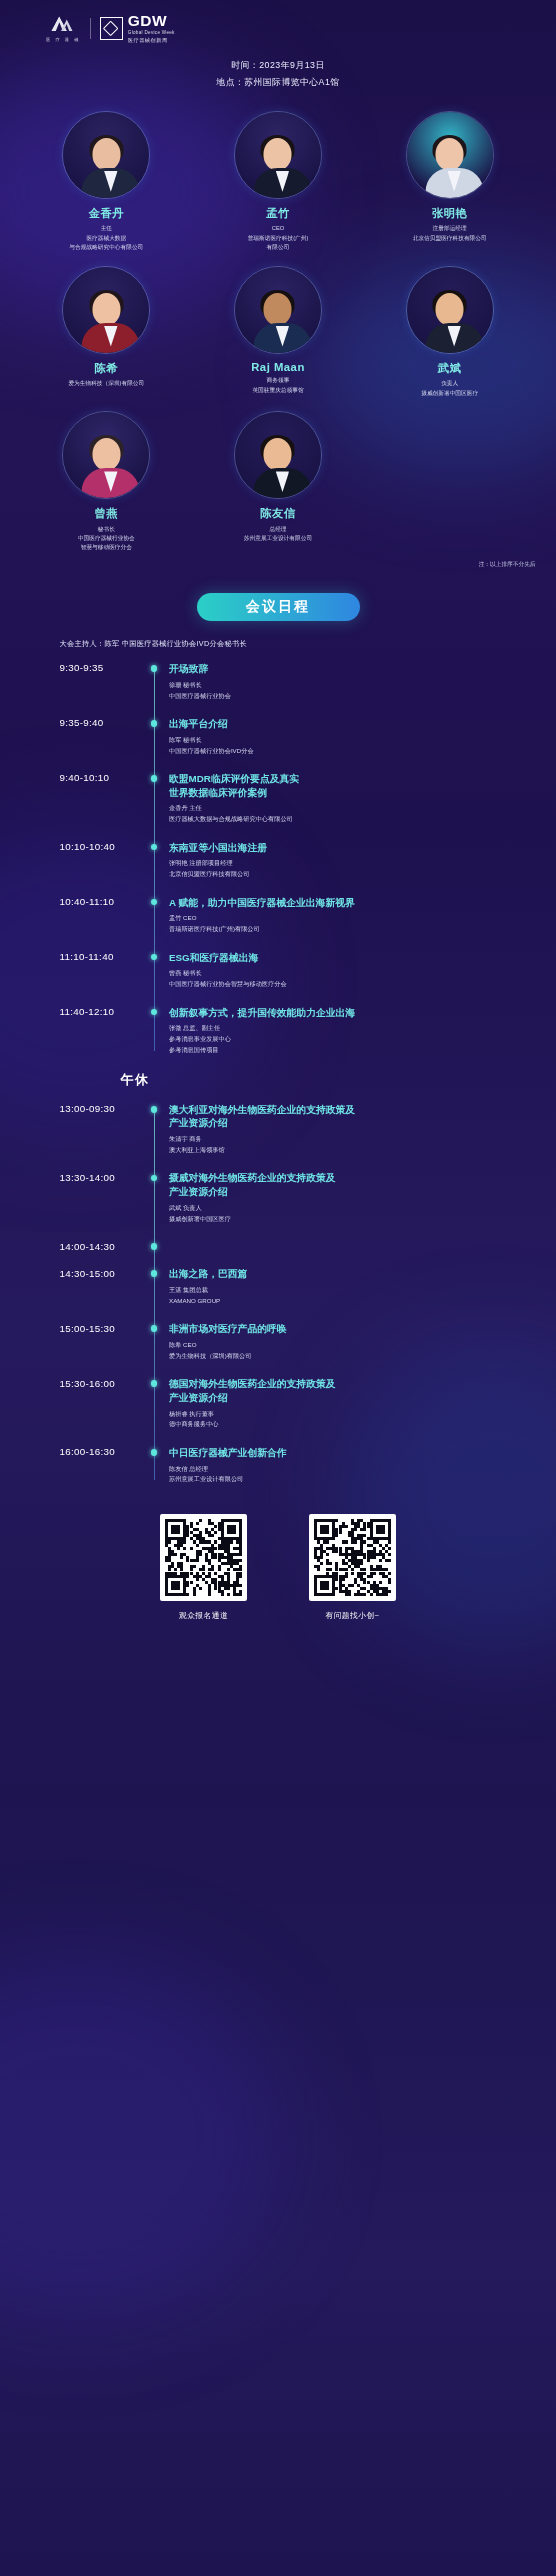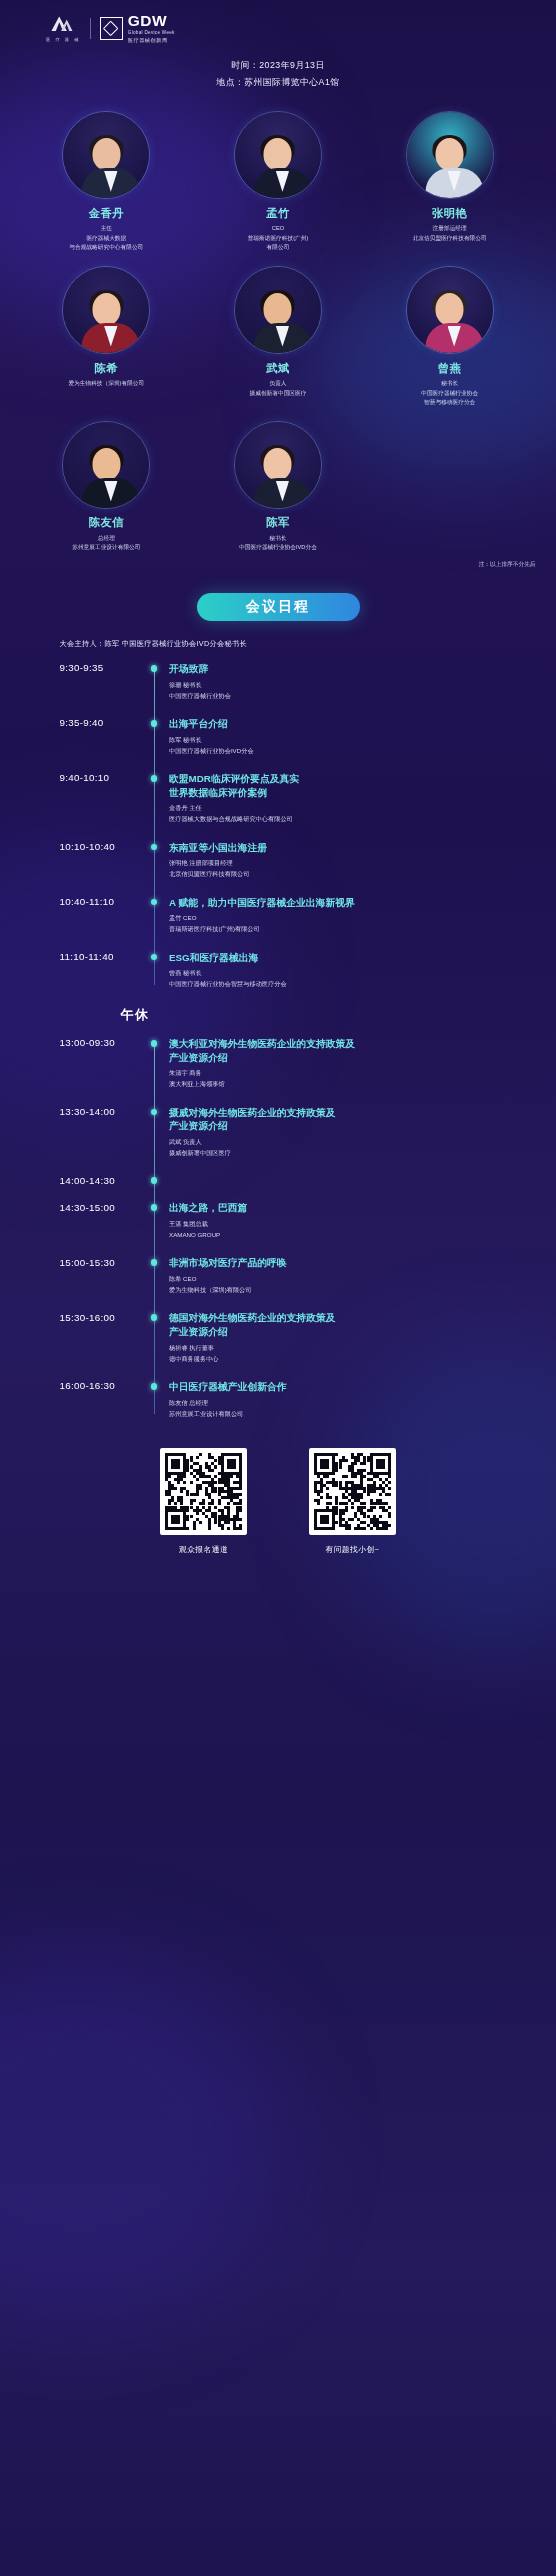--- a/index.html
+++ b/index.html
@@ -278,20 +278,34 @@
           <div class="body" style="background:#8d1f2d">
             <div class="collar"></div>
           </div>
         </div>
       </div>
       <div class="name">陈希</div>
       <div class="role">爱为生物科技（深圳)有限公司</div>
     </div>
     <div class="sp">
       <div class="photo">
+        <div class="bg" style="background:radial-gradient(circle at 50% 30%, #2b2364, #1a1346 75%)"></div>
+        <div class="person">
+          <div class="hair" style="background:#15100f"></div>
+          <div class="head" style="background:#c08a5e"></div>
+          <div class="body" style="background:#1b2c52">
+            <div class="collar"></div>
+          </div>
+        </div>
+      </div>
+      <div class="name">Raj Maan</div>
+      <div class="role">商务领事<br>英国驻重庆总领事馆</div>
+    </div>
+    <div class="sp">
+      <div class="photo">
         <div class="bg" style="background:radial-gradient(circle at 50% 30%, #241c57, #1a1346 75%)"></div>
         <div class="person">
           <div class="hair" style="background:#16100f"></div>
           <div class="head" style="background:#e8b890"></div>
           <div class="body" style="background:#1c2033">
             <div class="collar"></div>
           </div>
         </div>
       </div>
       <div class="name">武斌</div>
@@ -318,34 +332,20 @@
           <div class="hair" style="background:#17100f"></div>
           <div class="head" style="background:#e9ba93"></div>
           <div class="body" style="background:#121726">
             <div class="collar"></div>
           </div>
         </div>
       </div>
       <div class="name">陈友信</div>
       <div class="role">总经理<br>苏州意展工业设计有限公司</div>
     </div>
-    <div class="sp">
-      <div class="photo">
-        <div class="bg" style="background:radial-gradient(circle at 50% 30%, #2b2262, #1a1346 75%)"></div>
-        <div class="person">
-          <div class="hair" style="background:#1f1518"></div>
-          <div class="head" style="background:#eec3a6"></div>
-          <div class="body" style="background:#1a1f33">
-            <div class="collar"></div>
-          </div>
-        </div>
-      </div>
-      <div class="name">陈军</div>
-      <div class="role">秘书长<br>中国医疗器械行业协会IVD分会</div>
-    </div>
   </div>
 <div class="note">注：以上排序不分先后</div>
 
 <div class="agenda-head">会议日程</div>
 <div class="host">大会主持人：陈军  中国医疗器械行业协会IVD分会秘书长</div>
 
 <div class="timeline" id="tl-morning">
     <div class="item">
       <div class="time">9:30-9:35</div>
       <div class="dot"></div>
@@ -385,20 +385,28 @@
         <div class="topic">A 赋能，助力中国医疗器械企业出海新视界</div>
         <div class="sub">孟竹  CEO<br>普瑞斯诺医疗科技(广州)有限公司</div>
       </div>
     </div>
     <div class="item">
       <div class="time">11:10-11:40</div>
       <div class="dot"></div>
       <div class="body">
         <div class="topic">ESG和医疗器械出海</div>
         <div class="sub">曾燕  秘书长<br>中国医疗器械行业协会智慧与移动医疗分会</div>
+      </div>
+    </div>
+    <div class="item">
+      <div class="time">11:40-12:10</div>
+      <div class="dot"></div>
+      <div class="body">
+        <div class="topic">创新叙事方式，提升国传效能助力企业出海</div>
+        <div class="sub">张微  总监、副主任<br>参考消息事业发展中心<br>参考消息国传项目</div>
       </div>
     </div>
   </div>
 
 <div class="break">
   <div class="lbl">午休</div>
 </div>
 
 <div class="timeline" id="tl-afternoon">
     <div class="item">

